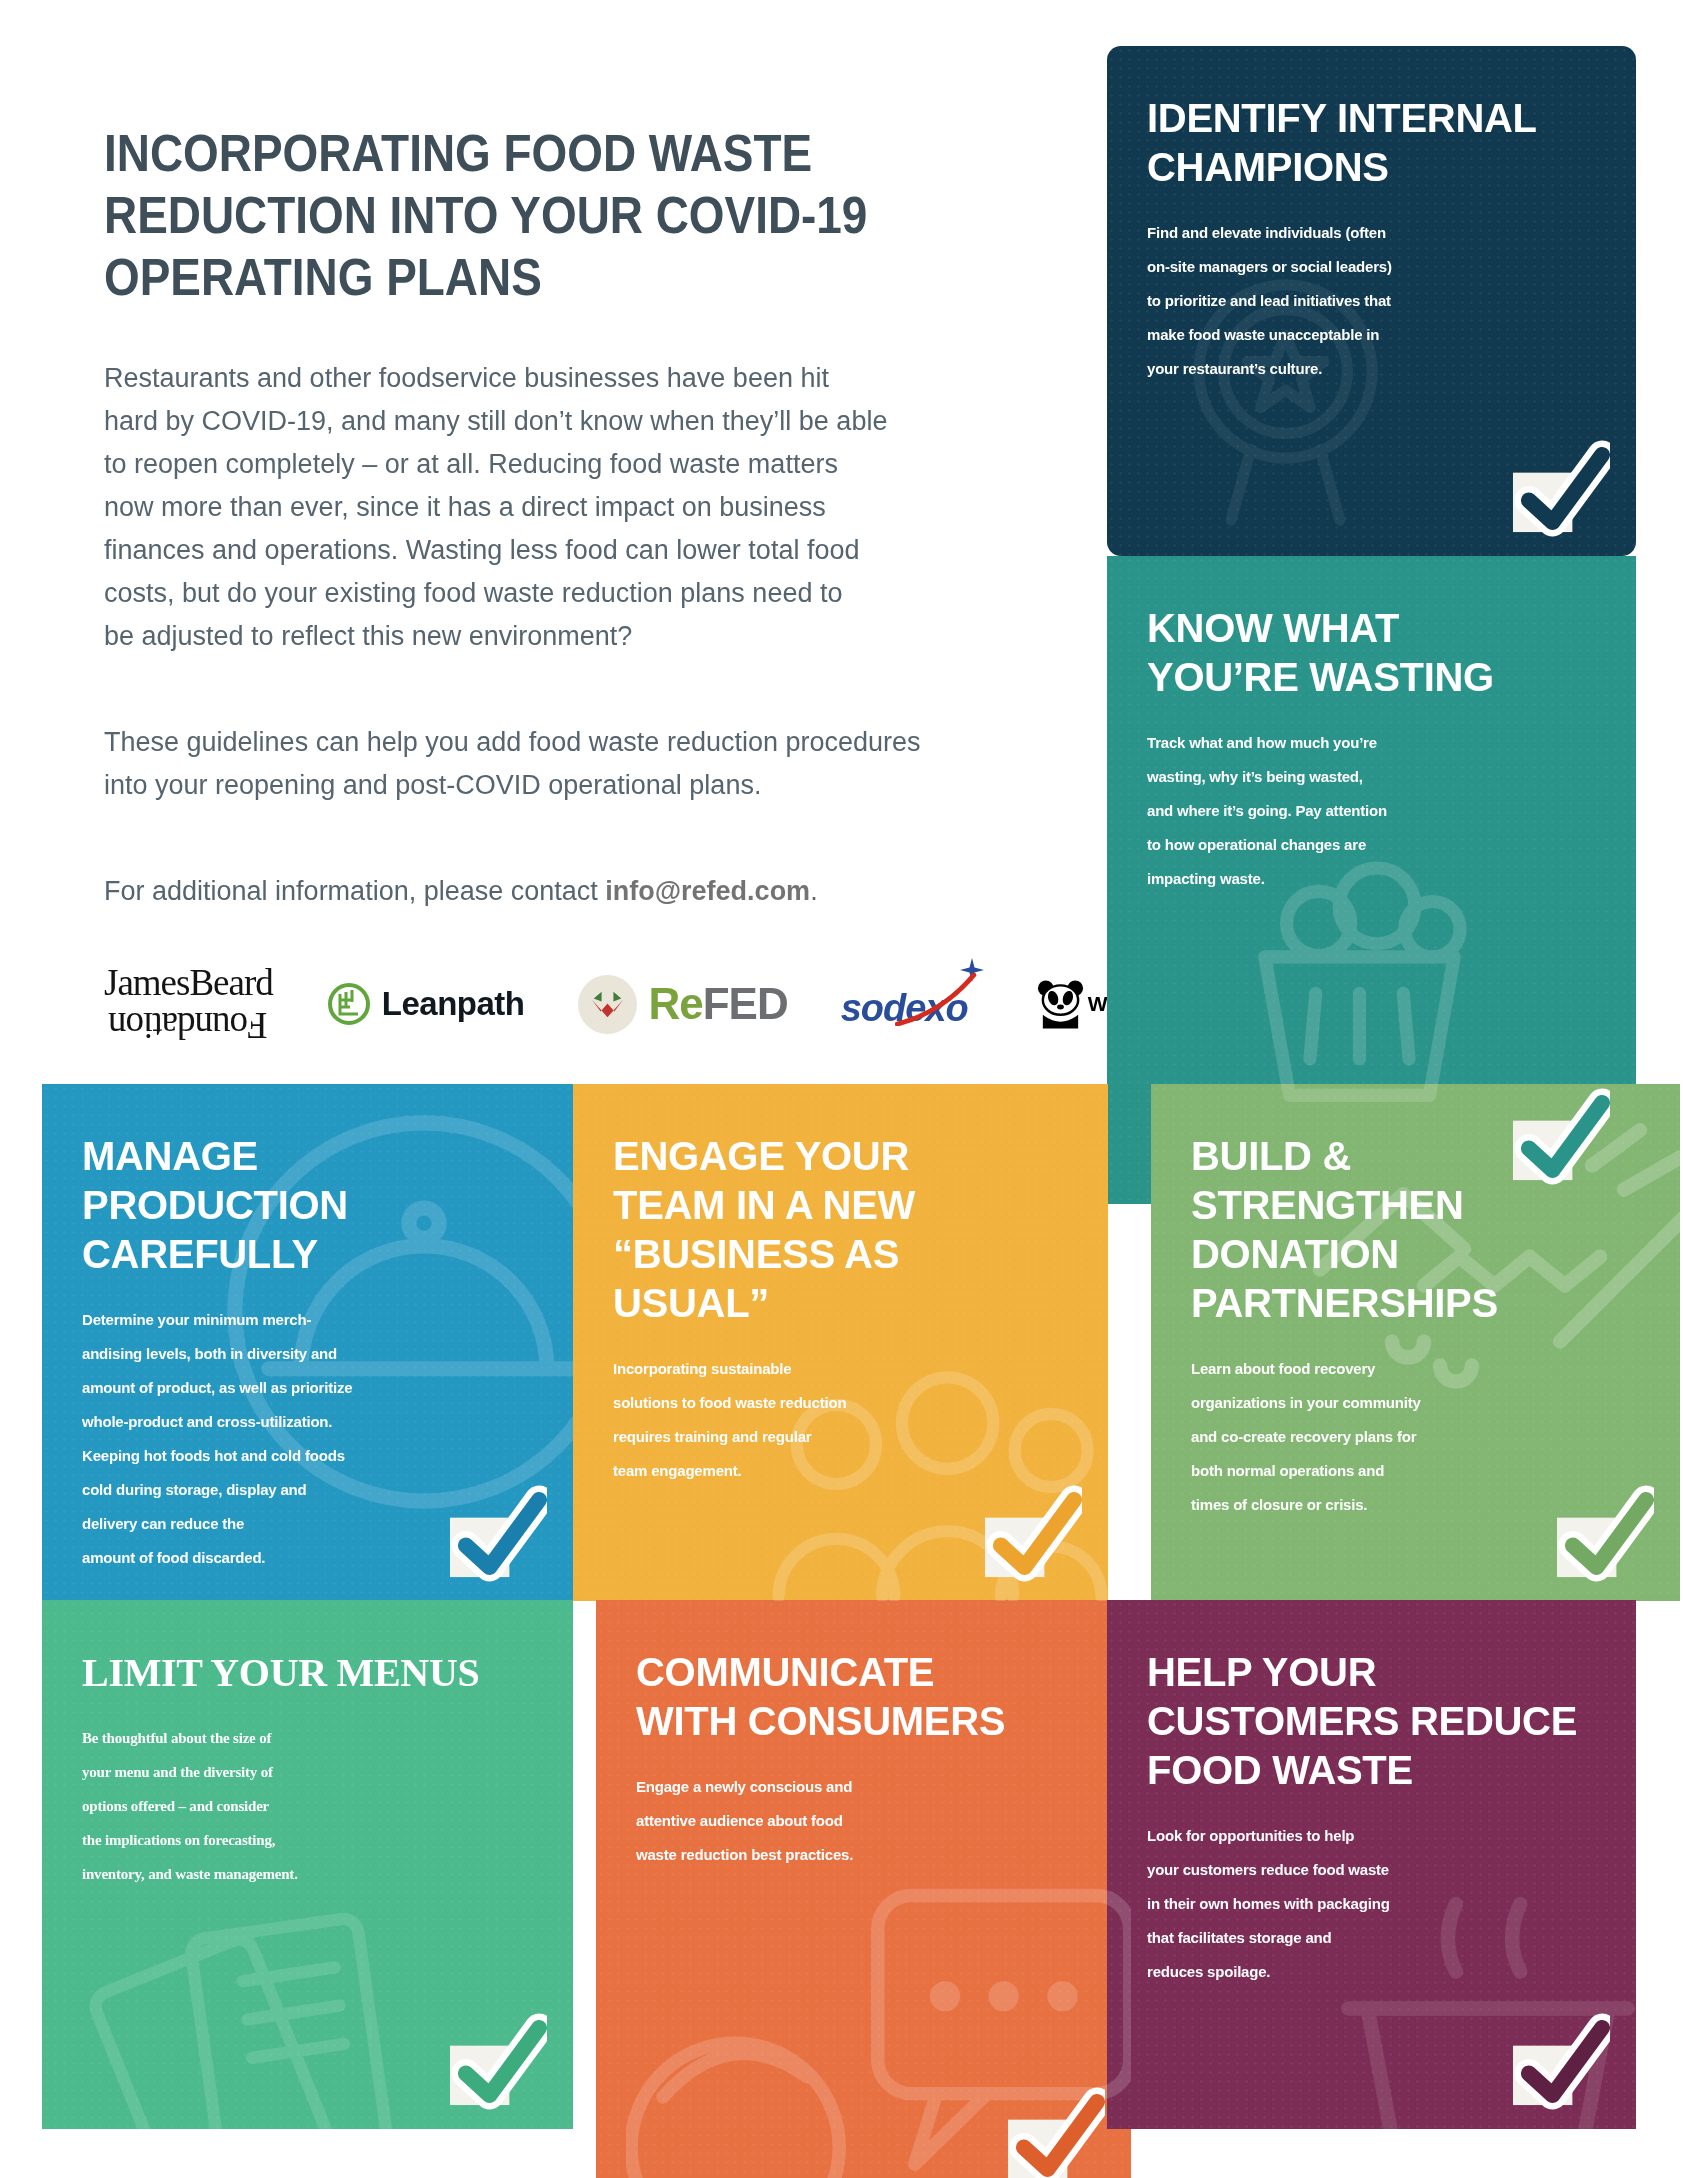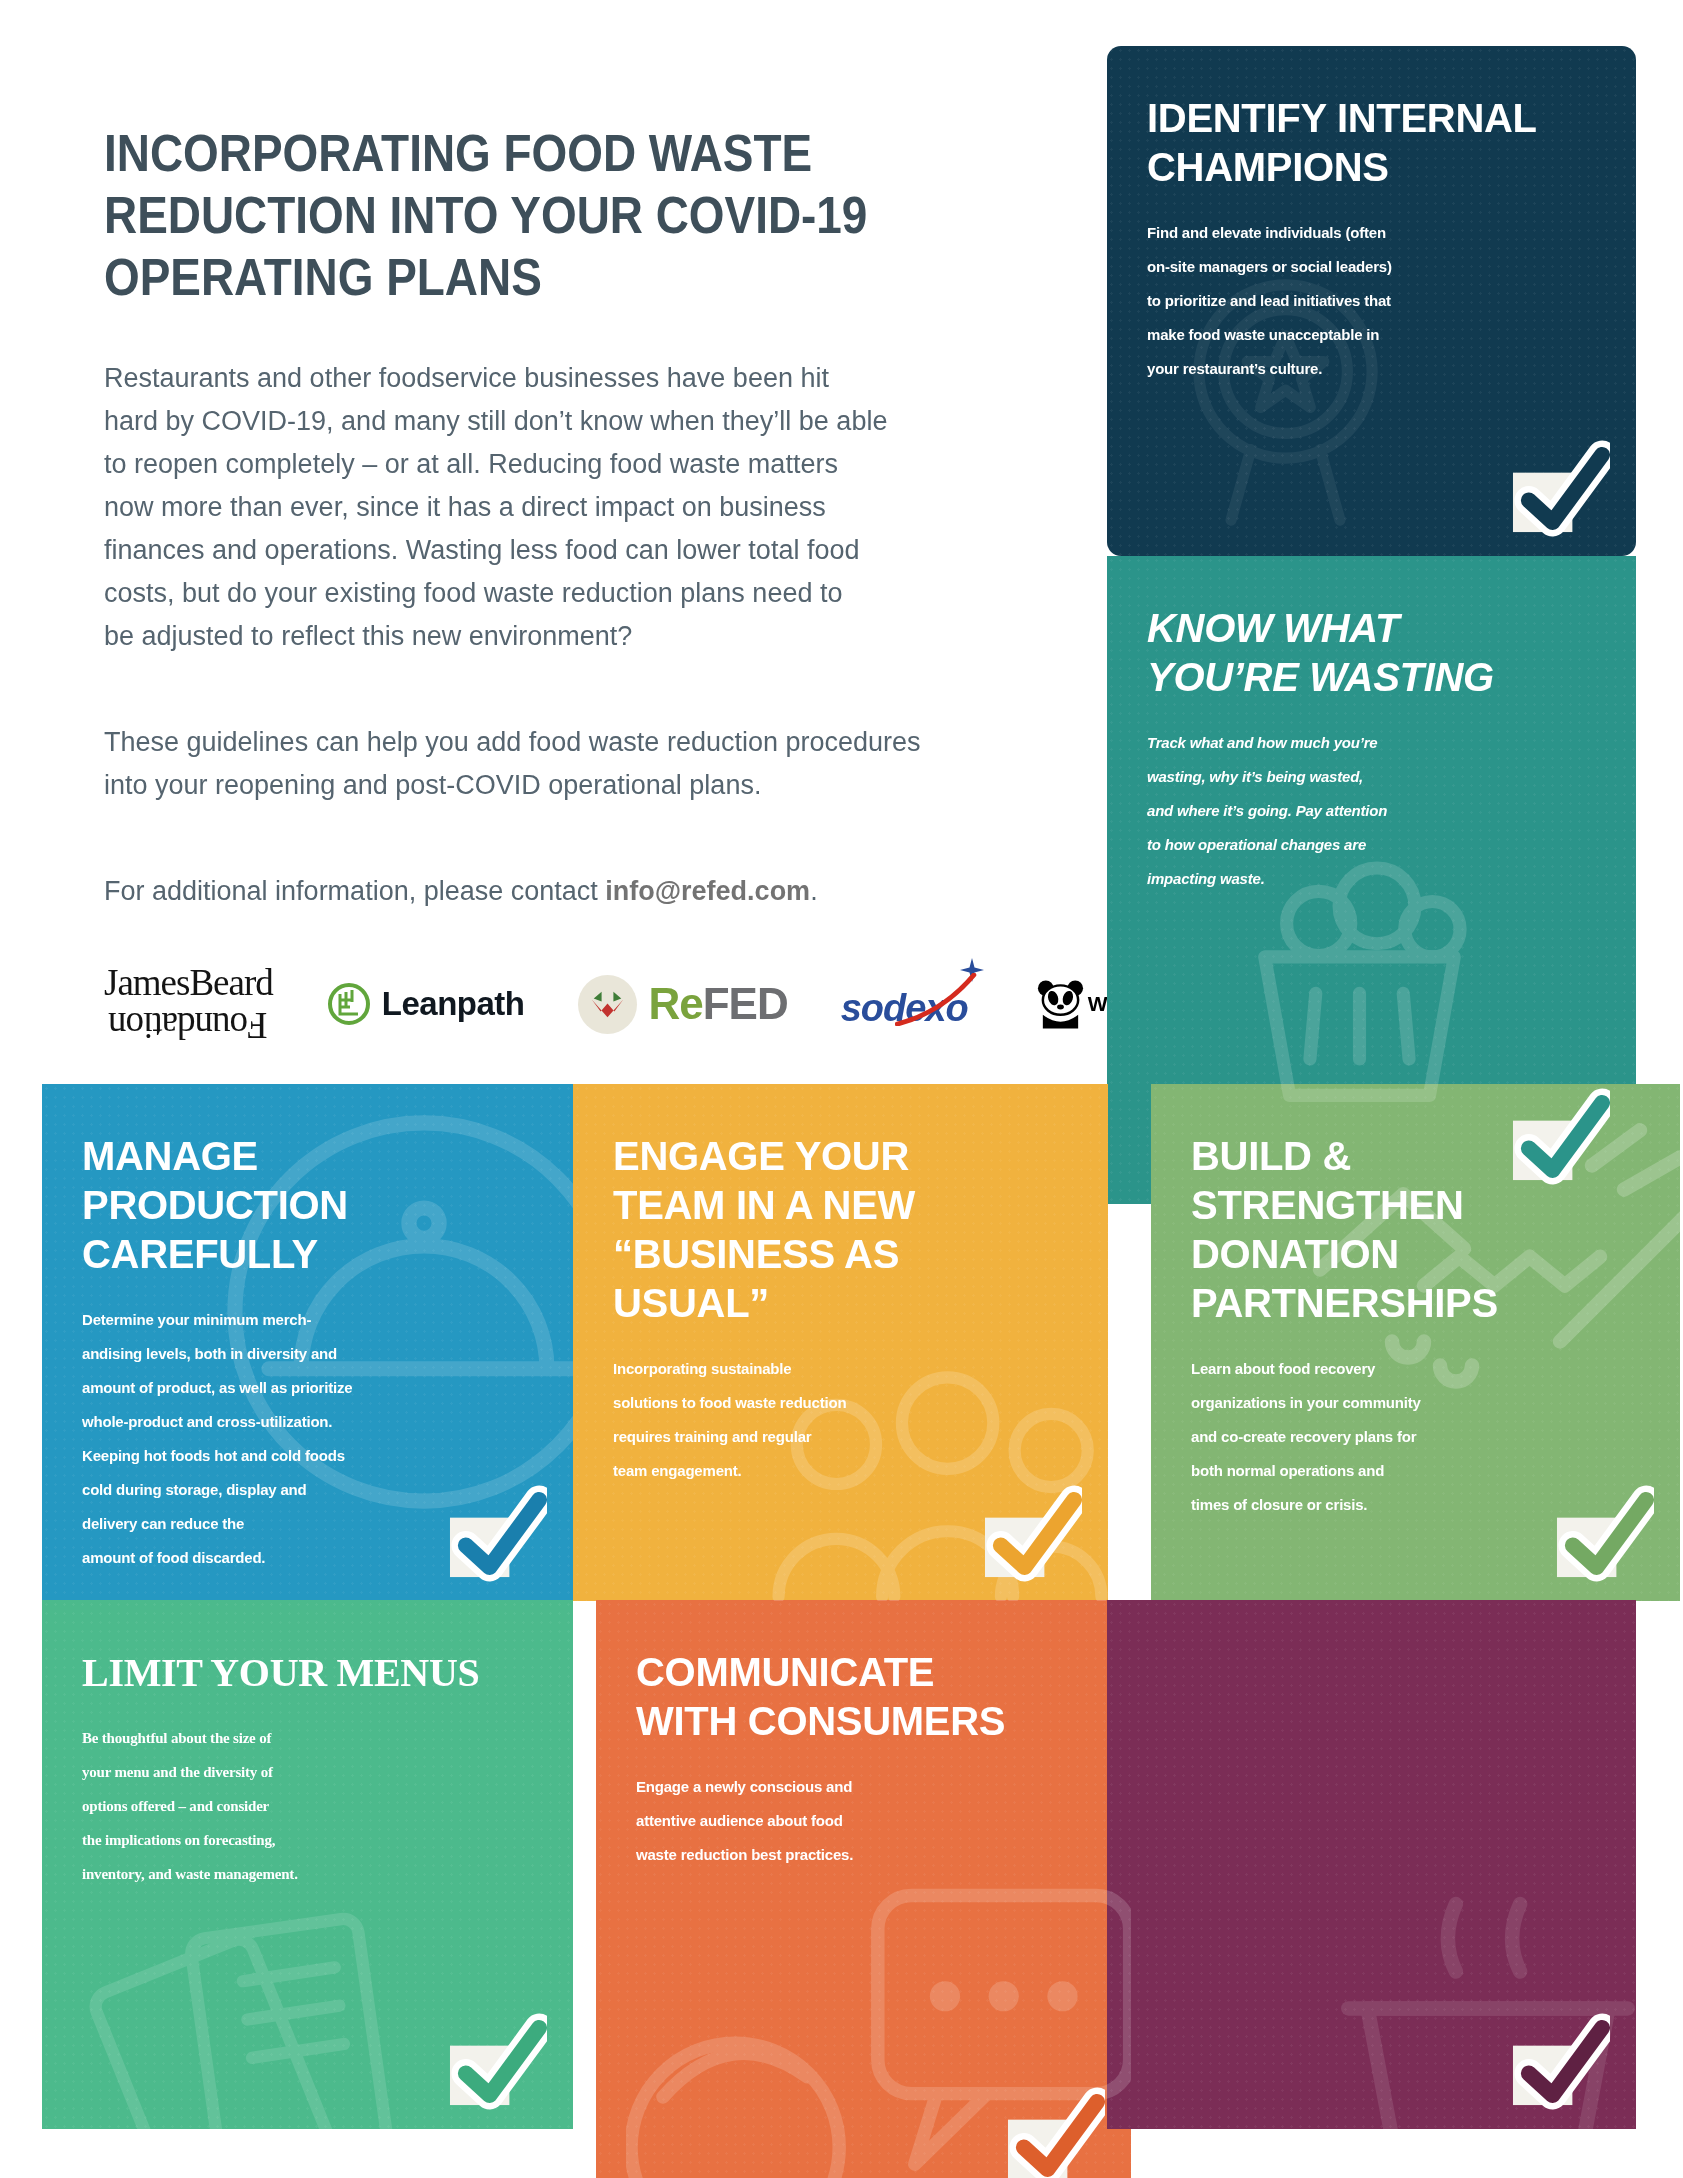--- a/index.html
+++ b/index.html
@@ -36,21 +36,21 @@
   .card::after{content:"";position:absolute;inset:0;pointer-events:none;
       background-image:radial-gradient(rgba(255,255,255,.05) 1.2px, transparent 1.2px);
       background-size:9px 9px;}
   .card-inner{position:relative;z-index:2;padding:48px 24px 0 40px;}
   .card h2{margin:0;font-size:40px;line-height:49px;font-weight:700;white-space:pre-line;letter-spacing:-0.3px;}
   .card .body{margin-top:24px;font-size:15px;line-height:34px;font-weight:700;white-space:pre-line;letter-spacing:-0.2px;}
   .check{position:absolute;right:26px;bottom:18px;width:99px;height:99px;z-index:3;}
   .wm{position:absolute;z-index:1;fill:none;stroke:#ffffff;stroke-linecap:round;stroke-linejoin:round;}
   
   .c-champions{left:1065px;top:0;width:529px;height:510px;}
-  .c-wasting{left:1065px;top:510px;width:529px;height:648px;font-style:italic;}
+  .c-wasting{left:1065px;top:510px;width:529px;height:648px;}
   .c-manage{left:0;top:1038px;width:531px;height:517px;}
   .c-engage{left:531px;top:1038px;width:535px;height:517px;}
   .c-build{left:1065px;top:1038px;width:529px;height:517px;margin-left:44px;}
   .c-limit{left:0;top:1554px;width:531px;height:529px;font-family:Liberation Serif, serif;}
   .c-communicate{left:554px;top:1554px;width:535px;height:603px;}
   .c-help{left:1065px;top:1554px;width:529px;height:529px;}
 </style>
 </head>
 <body>
 
@@ -291,20 +291,30 @@
         <path d="M18 62 L42 84 L92 16" fill="none" stroke="var(--check)" stroke-width="16" stroke-linecap="round" stroke-linejoin="round"></path>
       </svg>
     </div>
 
     <div class="cell card c-help" style="background: rgb(123, 45, 86); --check: #5f2143;">
       <svg class="wm" style="right:-40px;bottom:-40px;opacity:.1" width="376" height="297" viewBox="0 0 230 185" stroke-width="9">
         <path d="M40 85 L190 85 L172 180 L58 180 Z"></path>
         <path d="M28 85 L202 85"></path>
         <path d="M95 20 q -10 22 0 42 M135 20 q -10 22 0 42"></path>
       </svg>
+      <div class="card-inner">
+        <h2>HELP YOUR
+CUSTOMERS REDUCE
+FOOD WASTE</h2>
+        <div class="body">Look for opportunities to help
+your customers reduce food waste
+in their own homes with packaging
+that facilitates storage and
+reduces spoilage.</div>
+      </div>
       <svg class="check" viewBox="0 0 100 100">
         <rect x="2" y="34" width="60" height="60" fill="#f3f2ec"></rect>
         <path d="M18 62 L42 84 L92 16" fill="none" stroke="#ffffff" stroke-width="29" stroke-linecap="round" stroke-linejoin="round"></path>
         <path d="M18 62 L42 84 L92 16" fill="none" stroke="var(--check)" stroke-width="16" stroke-linecap="round" stroke-linejoin="round"></path>
       </svg>
     </div>
 
   </div>
 </div>
 

